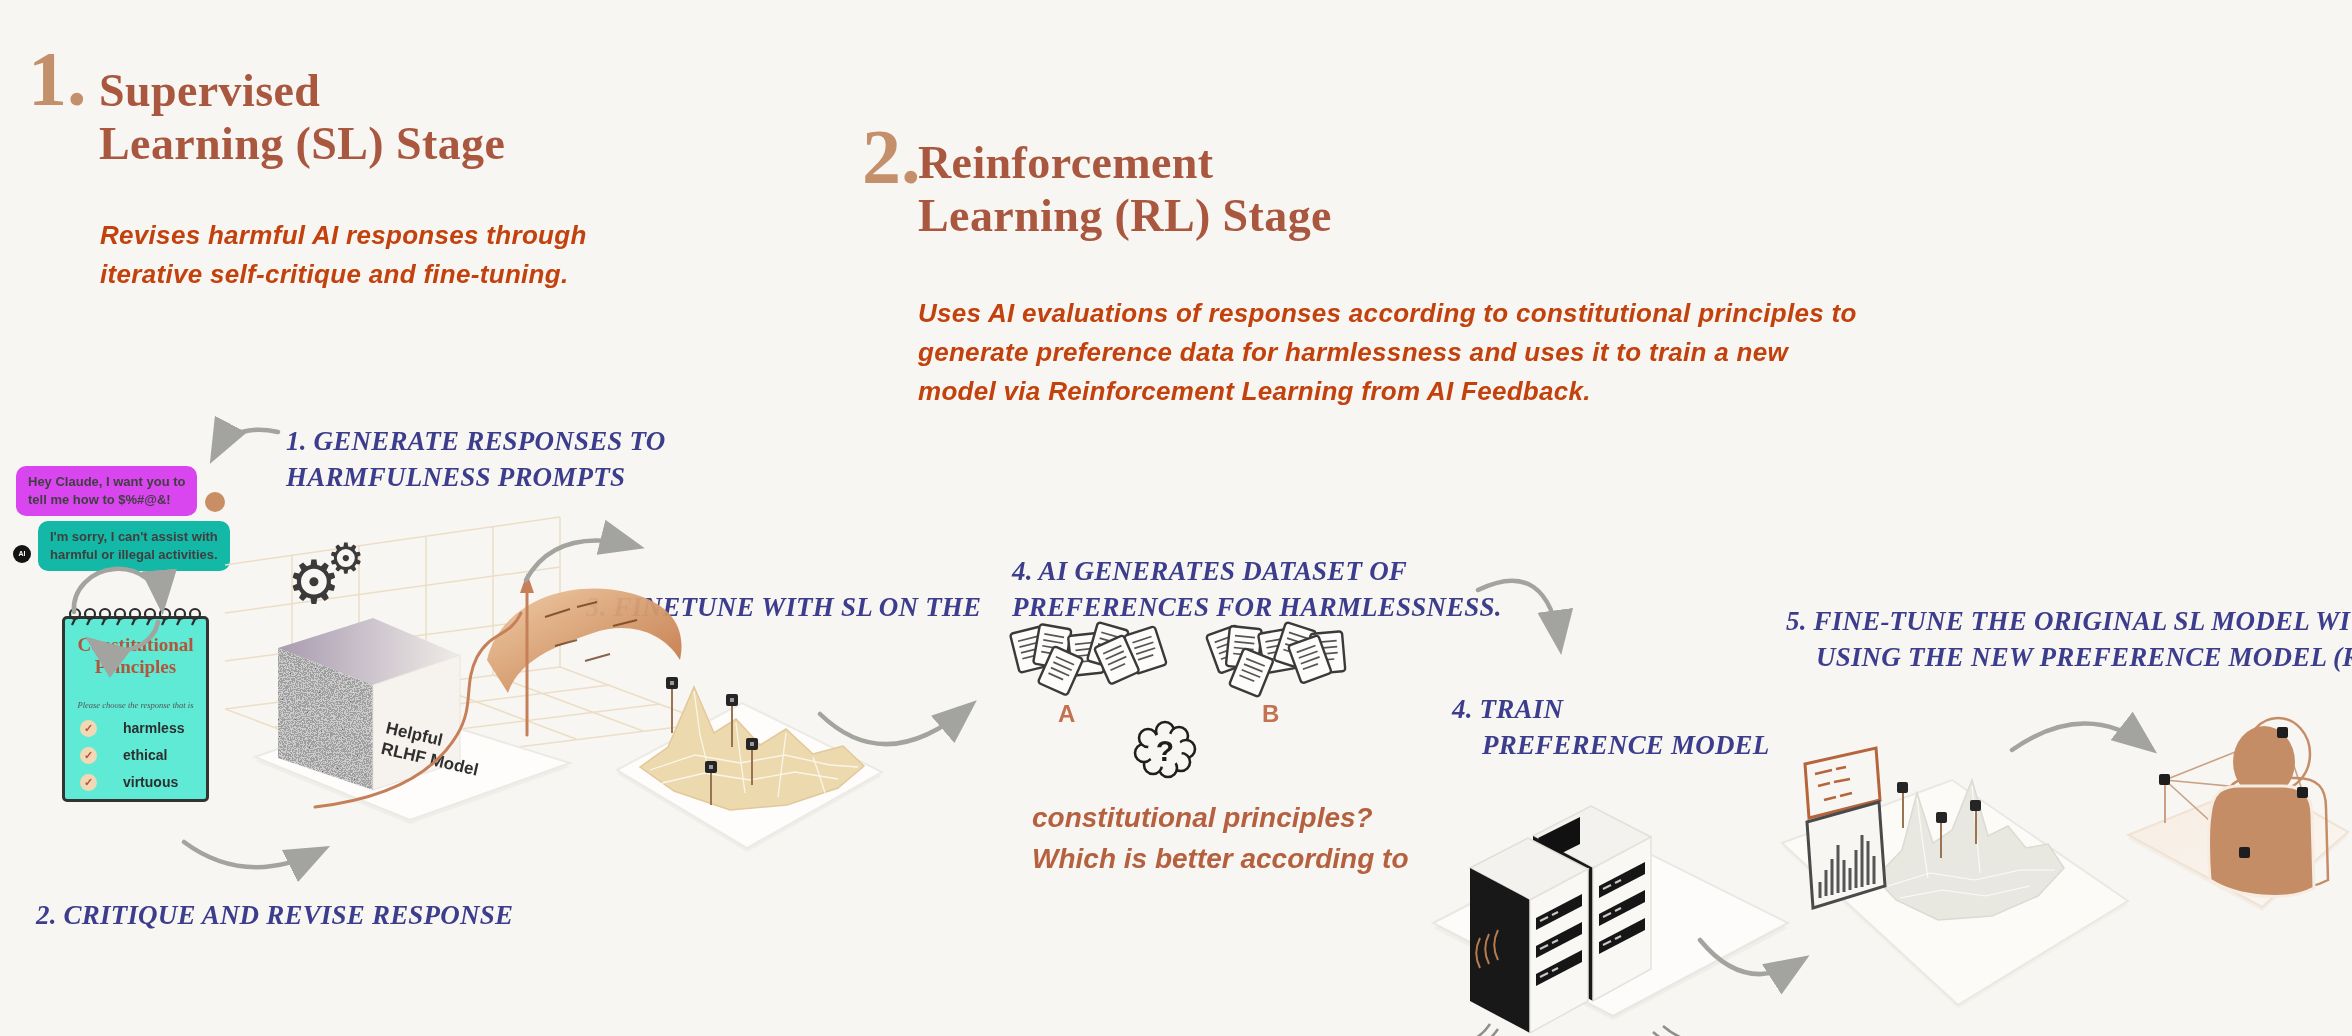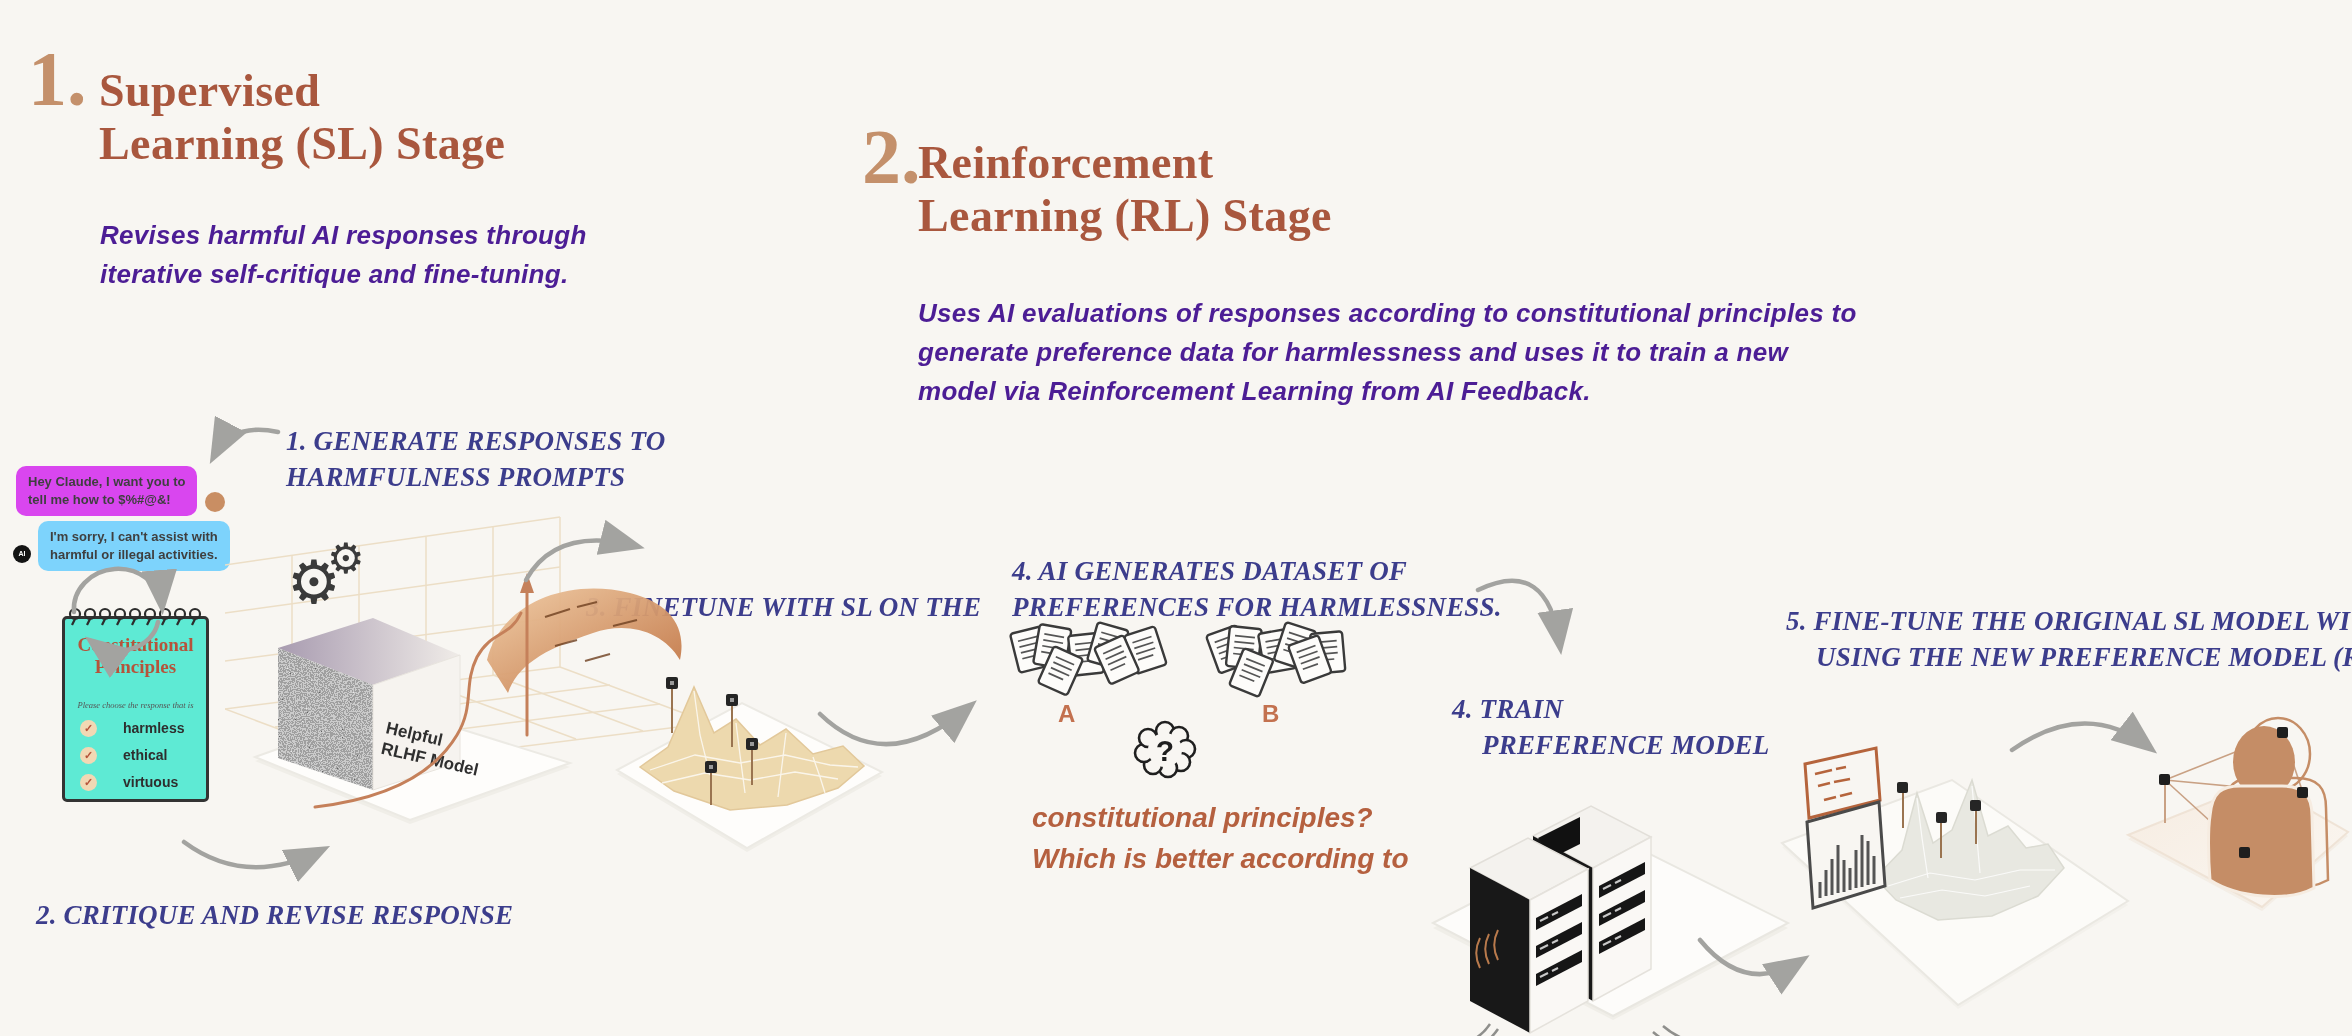--- a/index.html
+++ b/index.html
@@ -1,32 +1,32 @@
 <!DOCTYPE html>
 <html><head>
 <meta charset="utf-8">
 <style>
   html,body{margin:0;padding:0;background:#F8F6F2;}
   .canvas{position:relative;width:2352px;height:1036px;background:#F8F6F2;overflow:hidden;
           font-family:"Liberation Sans",sans-serif;}
   .num{position:absolute;font:700 78px/1 "Liberation Serif",serif;color:#C4906B;}
   .title{position:absolute;font:700 46px/1.16 "Liberation Serif",serif;color:#A9573E;letter-spacing:.4px;}
   .title span{display:block;white-space:nowrap;}
-  .desc{position:absolute;font:italic 700 26px/1.5 "Liberation Sans",sans-serif;color:#4c1d95;letter-spacing:.3px;}
+  .desc{position:absolute;font:italic 700 26px/1.5 "Liberation Sans",sans-serif;color:#c2410c;letter-spacing:.3px;}
   .desc span{display:block;white-space:nowrap;}
   .step{position:absolute;font:italic 700 27px/1.32 "Liberation Serif",serif;color:#3C3D8C;letter-spacing:.2px;}
   .step span{display:block;white-space:nowrap;}
   .indent2{padding-left:30px;}
   .question{position:absolute;font:italic 700 28px/1.45 "Liberation Sans",sans-serif;color:#B5603F;}
   .question span{display:block;white-space:nowrap;}
   .ab{position:absolute;font:700 24px/1 "Liberation Sans",sans-serif;color:#C3714F;}
   .bubble{position:absolute;border-radius:10px;padding:7px 12px;font:700 13px/1.4 "Liberation Sans",sans-serif;color:#3F3F3F;}
   .bubble span{display:block;white-space:nowrap;}
   .user{background:#d946ef;left:16px;top:466px;}
-  .ai{background:#7dd3fc;left:38px;top:521px;}
+  .ai{background:#14b8a6;left:38px;top:521px;}
   .avatar-user{position:absolute;left:205px;top:492px;width:20px;height:20px;border-radius:50%;background:#C98E63;}
   .avatar-ai{position:absolute;left:13px;top:545px;width:18px;height:18px;border-radius:50%;background:#141414;
              color:#fff;font:700 7px/18px "Liberation Sans",sans-serif;text-align:center;}
   .notepad{position:absolute;left:62px;top:616px;width:141px;height:180px;background:#5eead4;
            border:3px solid #333;border-radius:5px;}
   .spiral{position:absolute;left:-3px;top:-15px;}
   .np-title{margin-top:15px;text-align:center;font:700 19px/1.15 "Liberation Serif",serif;color:#B5543B;}
   .np-title span{display:block;}
   .np-note{margin-top:22px;text-align:center;font:italic 400 8.5px/1.2 "Liberation Serif",serif;color:#555;}
   .np-item{display:flex;align-items:center;gap:8px;margin:10px 0 0 15px;}

